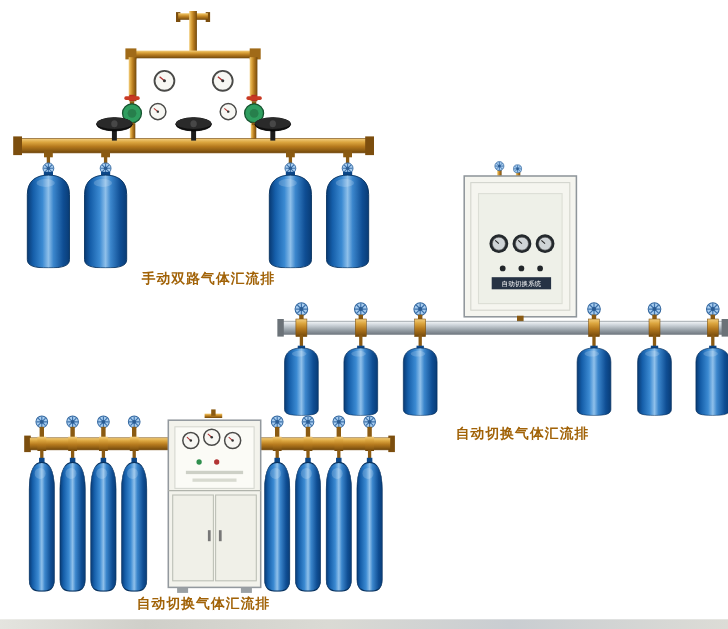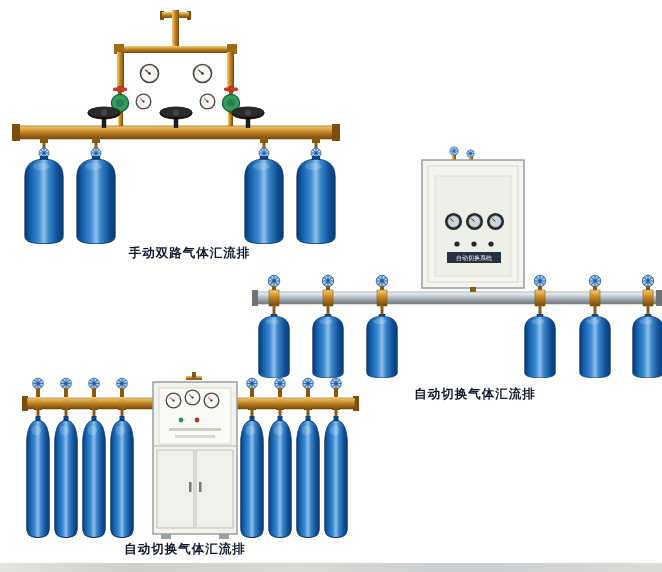--- a/index.html
+++ b/index.html
@@ -3,21 +3,21 @@
 <meta charset="utf-8">
 <style>
   html,body{margin:0;padding:0;background:#fff;}
   .stage{
     position:relative;width:662px;height:572px;background:#ffffff;overflow:hidden;
     font-family:"DejaVu Sans","Liberation Sans",sans-serif;
   }
   .figure{position:absolute;}
   .caption{
     text-align:center;font-weight:bold;font-size:12.5px;letter-spacing:1px;
-    color:#0f172a;line-height:14px;white-space:nowrap;
+    color:#a16207;line-height:14px;white-space:nowrap;
   }
   #fig-manual{left:8px;top:6px;width:335px;}
   #fig-manual .caption{padding-left:28px;margin-top:2px;}
   #fig-wall{left:252px;top:146px;width:410px;}
   #fig-wall .caption{padding-left:36px;margin-top:6px;}
   #fig-floor{left:15px;top:372px;width:350px;}
   #fig-floor .caption{padding-right:10px;margin-top:0;}
   .bottom-strip{
     position:absolute;left:0;top:563px;width:662px;height:9px;
     background:linear-gradient(90deg,#e4e4df 0%,#cfcfc9 20%,#dadad4 45%,#c9cdd1 70%,#dcdcd6 100%);

